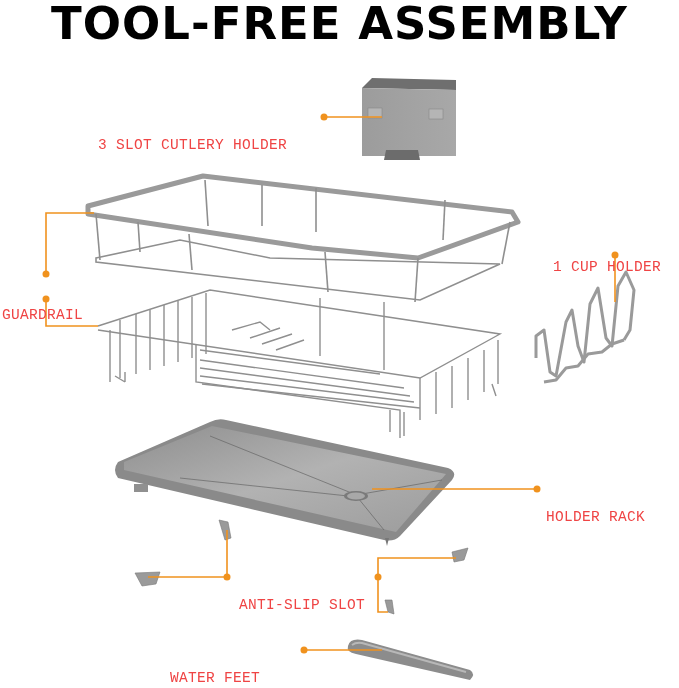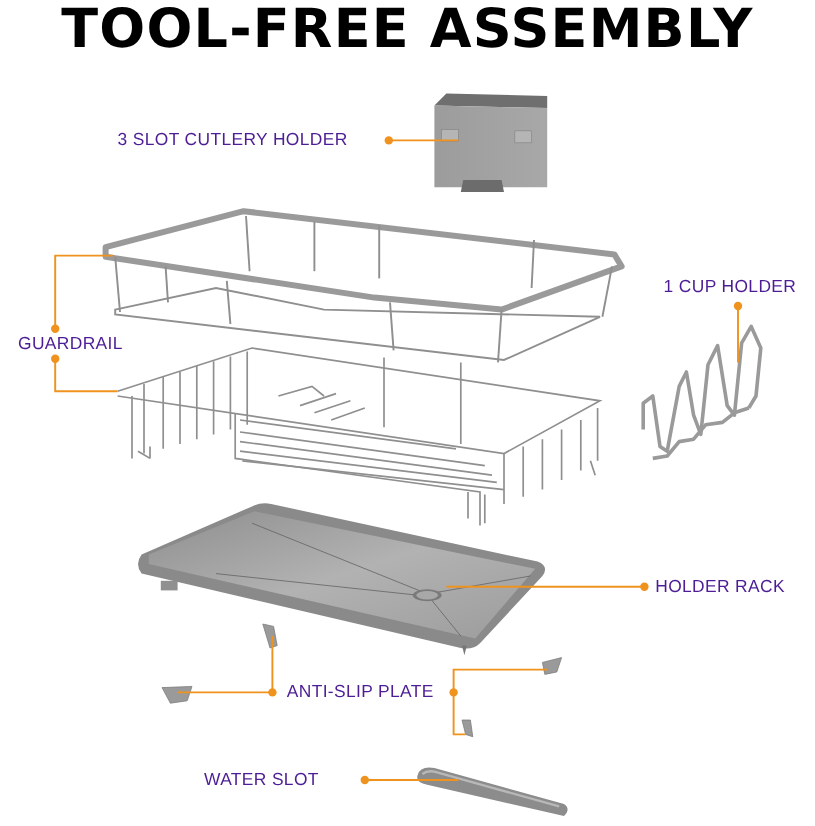--- a/index.html
+++ b/index.html
@@ -1,18 +1,18 @@
 <!DOCTYPE html>
 <html><head>
 <meta charset="utf-8">
 <style>
   html,body{margin:0;padding:0;background:#ffffff;}
   body{width:679px;height:688px;position:relative;overflow:hidden;font-family:"DejaVu Sans","Liberation Sans",sans-serif;}
   .title{position:absolute;left:0;top:-4px;width:679px;text-align:center;font-family:"DejaVu Sans","Liberation Sans",sans-serif;font-weight:bold;font-size:45px;letter-spacing:1px;color:#000;line-height:56px;}
-  .label{position:absolute;font-family:Liberation Sans, sans-serif;font-size:14.5px;color:#4c1d95;letter-spacing:0.3px;white-space:nowrap;line-height:18px;}
+  .label{position:absolute;font-family:Liberation Mono, monospace;font-size:14.5px;color:#ef4444;letter-spacing:0.3px;white-space:nowrap;line-height:18px;margin-top:28px;}
   svg.art{position:absolute;left:0;top:0;}
 </style>
 </head>
 <body>
 
 <div class="title">TOOL-FREE ASSEMBLY</div>
 
 <svg class="art" width="679" height="688" viewBox="0 0 679 688">
   <defs>
     <linearGradient id="trayGrad" x1="0" y1="0" x2="1" y2="1">
@@ -114,17 +114,17 @@
     <circle cx="46" cy="299" r="3.5"></circle>
     <circle cx="615" cy="255" r="3.5"></circle>
     <circle cx="537" cy="489" r="3.5"></circle>
     <circle cx="227" cy="577" r="3.5"></circle>
     <circle cx="378" cy="577" r="3.5"></circle>
     <circle cx="304" cy="650" r="3.5"></circle>
   </g>
 </svg>
 
 <div class="label" style="left:98px;top:108px;">3 SLOT CUTLERY HOLDER</div>
-<div class="label" style="left:15px;top:278px;">GUARDRAIL</div>
+<div class="label" style="left:2px;top:278px;">GUARDRAIL</div>
 <div class="label" style="left:553px;top:230px;">1 CUP HOLDER</div>
 <div class="label" style="left:546px;top:480px;">HOLDER RACK</div>
-<div class="label" style="left:239px;top:568px;">ANTI-SLIP PLATE</div>
-<div class="label" style="left:170px;top:641px;">WATER SLOT</div>
+<div class="label" style="left:239px;top:568px;">ANTI-SLIP SLOT</div>
+<div class="label" style="left:170px;top:641px;">WATER FEET</div>
 
 </body></html>

